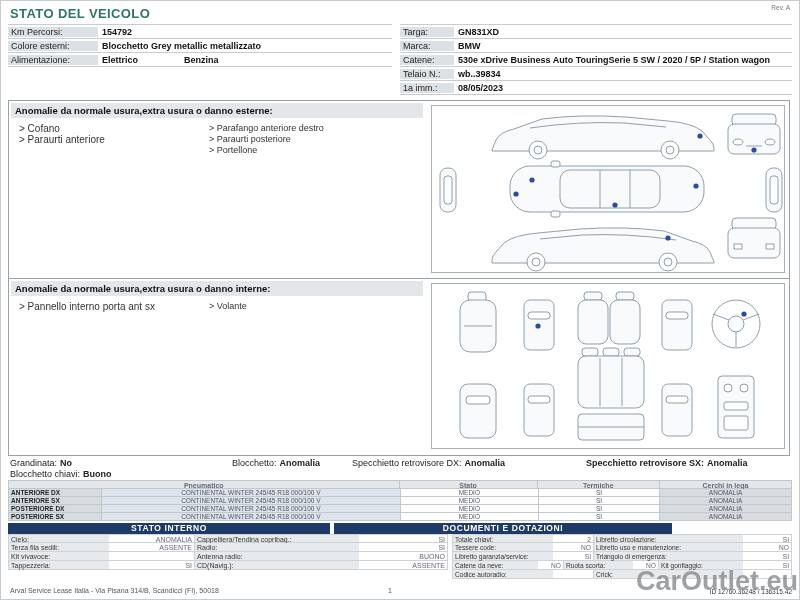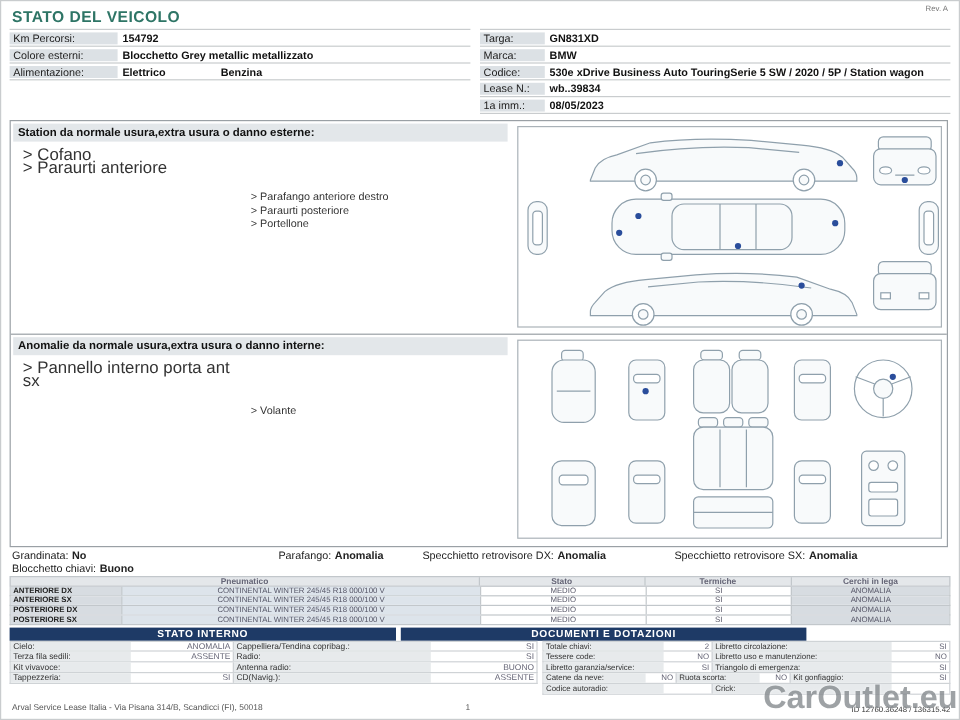--- a/index.html
+++ b/index.html
@@ -17,22 +17,22 @@
   .header-right .hlbl{min-width:48px;}
   .hval{font-weight:bold;margin-left:4px;color:#111;flex:1;}
   .hval2{font-weight:bold;margin-left:46px;color:#111;}
 
   
   .mainbox{position:absolute;left:8px;top:100px;width:782px;height:356px;border:1px solid #9aa0a5;box-sizing:border-box;}
   .sec-ext{position:absolute;left:0;top:0;width:100%;height:178px;border-bottom:1px solid #9aa0a5;box-sizing:border-box;}
   .sec-int{position:absolute;left:0;top:178px;width:100%;height:176px;}
   .sec-title{position:absolute;left:2px;top:2px;width:412px;background:#e3e7ea;font-size:9.5px;font-weight:bold;
              padding:2px 4px;color:#111;box-sizing:border-box;}
-  .dmg-col1{position:absolute;left:10px;top:22px;width:185px;font-size:14px;line-height:11px;color:#333;}
-  .dmg-col2{position:absolute;left:200px;top:22px;width:215px;font-size:9px;line-height:11px;color:#333;margin-top:36px;}
+  .dmg-col1{position:absolute;left:10px;top:22px;width:185px;font-size:10px;line-height:11px;color:#333;}
+  .dmg-col2{position:absolute;left:200px;top:22px;width:215px;font-size:9px;line-height:11px;color:#333;}
   .diagbox{position:absolute;right:4px;top:4px;width:354px;height:168px;border:1px solid #aab2b8;background:#fff;box-sizing:border-box;}
   .sec-int .diagbox{height:166px;}
   svg{display:block;}
 
   
   .checks{position:absolute;left:10px;top:458px;width:782px;height:22px;font-size:9px;}
   .chk{position:absolute;white-space:nowrap;color:#222;}
   .chk b{margin-left:3px;}
 
   
@@ -101,37 +101,37 @@
   <div class="header-right">
     <div class="hrow">
       <span class="hlbl">Targa:</span>
       <span class="hval">GN831XD</span>
     </div>
     <div class="hrow">
       <span class="hlbl">Marca:</span>
       <span class="hval">BMW</span>
     </div>
     <div class="hrow">
-      <span class="hlbl">Codice:</span>
+      <span class="hlbl">Catene:</span>
       <span class="hval">530e xDrive Business Auto TouringSerie 5 SW / 2020 / 5P / Station wagon</span>
     </div>
     <div class="hrow">
-      <span class="hlbl">Lease N.:</span>
+      <span class="hlbl">Telaio N.:</span>
       <span class="hval">wb..39834</span>
     </div>
     <div class="hrow">
       <span class="hlbl">1a imm.:</span>
       <span class="hval">08/05/2023</span>
     </div>
   </div>
 
   <div class="mainbox">
 
     <div class="sec-ext">
-      <div class="sec-title">Station da normale usura,extra usura o danno esterne:</div>
+      <div class="sec-title">Anomalie da normale usura,extra usura o danno esterne:</div>
       <div class="dmg-col1">
         <div>&gt; Cofano</div>
         <div>&gt; Paraurti anteriore</div>
       </div>
       <div class="dmg-col2">
         <div>&gt; Parafango anteriore destro</div>
         <div>&gt; Paraurti posteriore</div>
         <div>&gt; Portellone</div>
       </div>
       <div class="diagbox">
@@ -279,26 +279,26 @@
         </svg>
       </div>
     </div>
   </div>
 
   <div class="checks">
     <span class="chk" style="left:0;top:0;">
       <span>Grandinata:</span><b>No</b>
     </span>
     <span class="chk" style="left:222px;top:0;">
-      <span>Parafango:</span><b>Anomalia</b>
+      <span>Blocchetto:</span><b>Anomalia</b>
     </span>
     <span class="chk" style="left:342px;top:0;">
       <span>Specchietto retrovisore DX:</span><b>Anomalia</b>
     </span>
-    <span class="chk" style="left:552px;top:0;">
+    <span class="chk" style="left:576px;top:0;font-weight:bold;">
       <span>Specchietto retrovisore SX:</span><b>Anomalia</b>
     </span>
     <span class="chk" style="left:0;top:11px;">
       <span>Blocchetto chiavi:</span><b>Buono</b>
     </span>
   </div>
 
   <div class="tyres">
     <div class="t-header">
       <div class="th-pn">Pneumatico</div>

